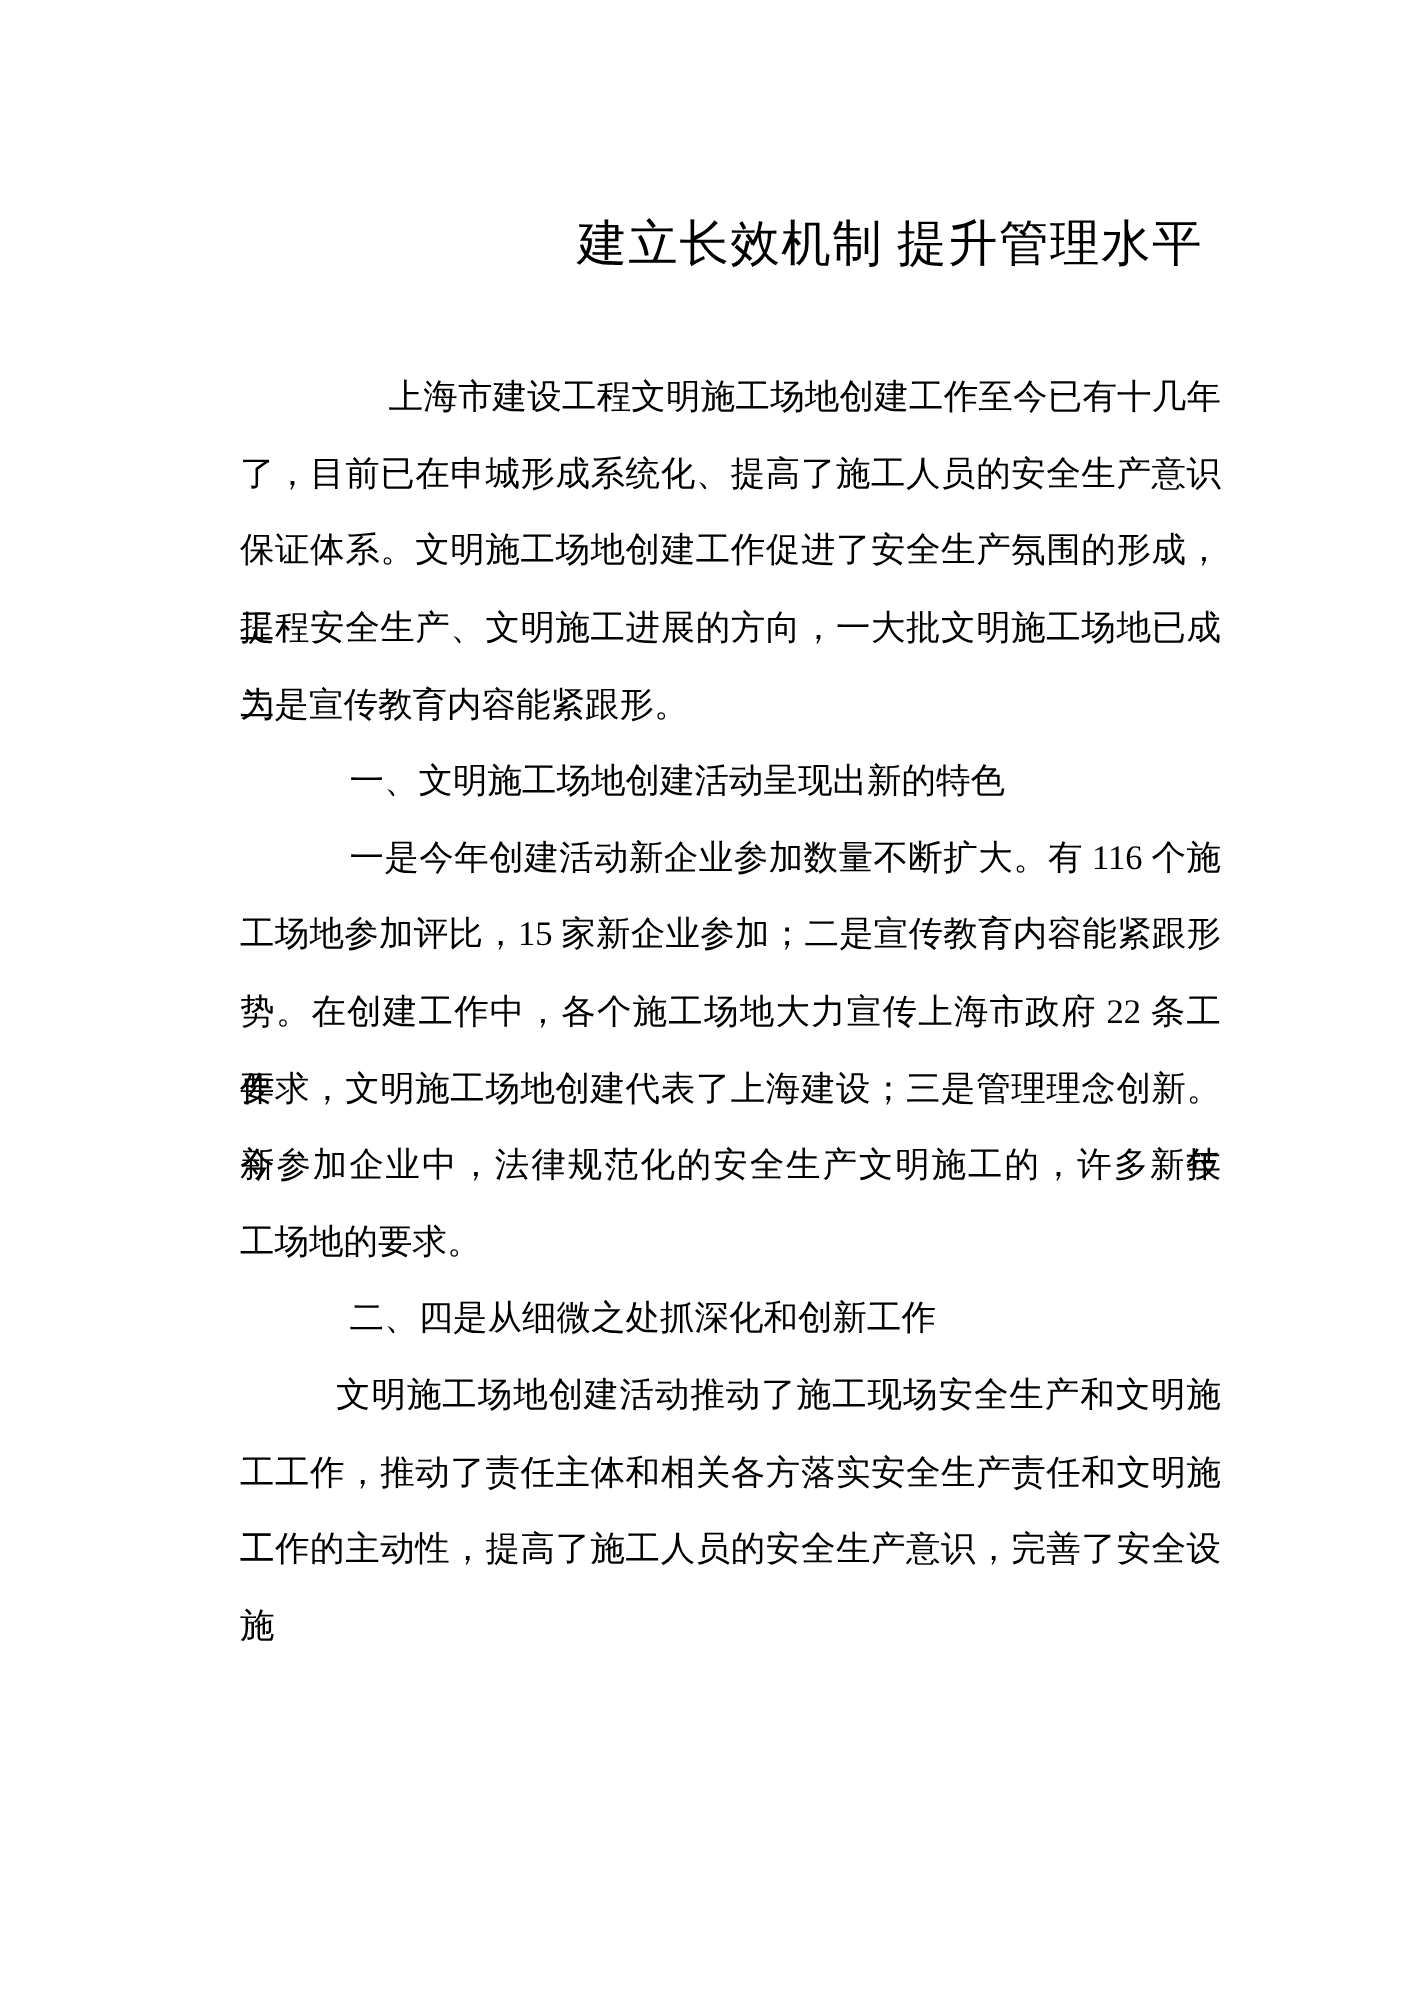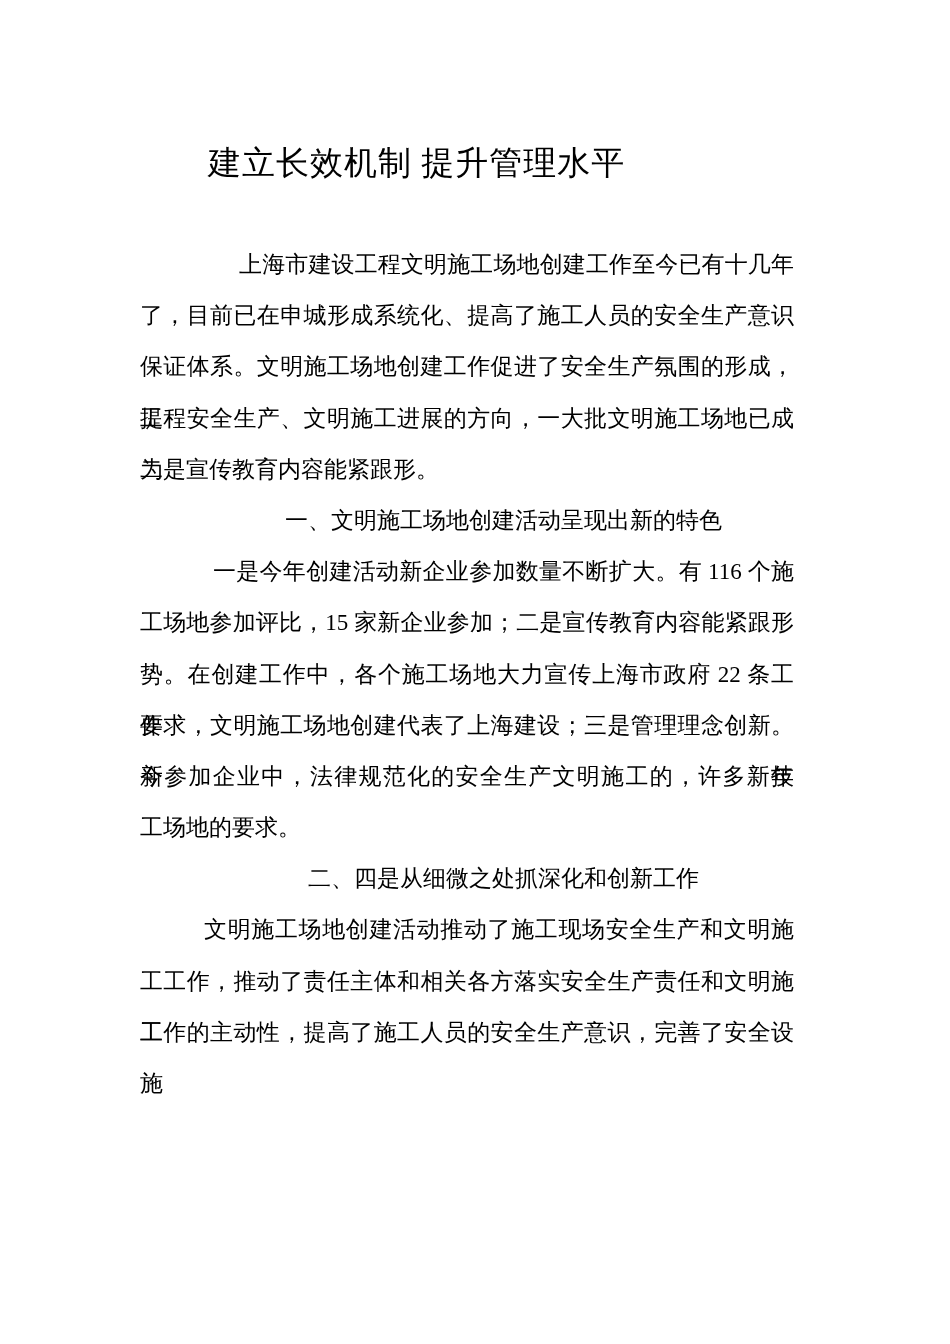--- a/index.html
+++ b/index.html
@@ -16,51 +16,51 @@
     font-family: "Liberation Serif", "DejaVu Serif", serif;
     color: #000000;
   }
   .doc-title {
     position: absolute;
     top: 118px;
     left: 148px;
     width: 654px;
     box-sizing: border-box;
     padding-left: 60px;           
-    text-align: left;
+    text-align: right;
     font-size: 33px;
     line-height: 46px;
     font-weight: 400;
     letter-spacing: 1px;
     white-space: nowrap;
   }
   .content {
     position: absolute;
-    left: 140px;
+    left: 160px;
     top: 239px;
     width: 654px;
   }
   .line {
     box-sizing: border-box;
     width: 100%;
     height: 51.2px;
     line-height: 51.2px;
     font-size: 23px;
     letter-spacing: 0;
     white-space: nowrap;
     text-align: left;
   }
   .just {
     white-space: normal;
     text-align: justify;
     text-align-last: justify;
     text-justify: inter-character;
   }
   .ind-lg { padding-left: 99px; }   
-  .ind    { padding-left: 73px; text-align: center; }   
+  .ind    { padding-left: 73px; }   
   .ind-sm { padding-left: 64px; }   
 </style>
 </head>
 <body>
 
 <div class="page">
 
   <h1 class="doc-title">建立长效机制 提升管理水平</h1>
 
   <div class="content">

